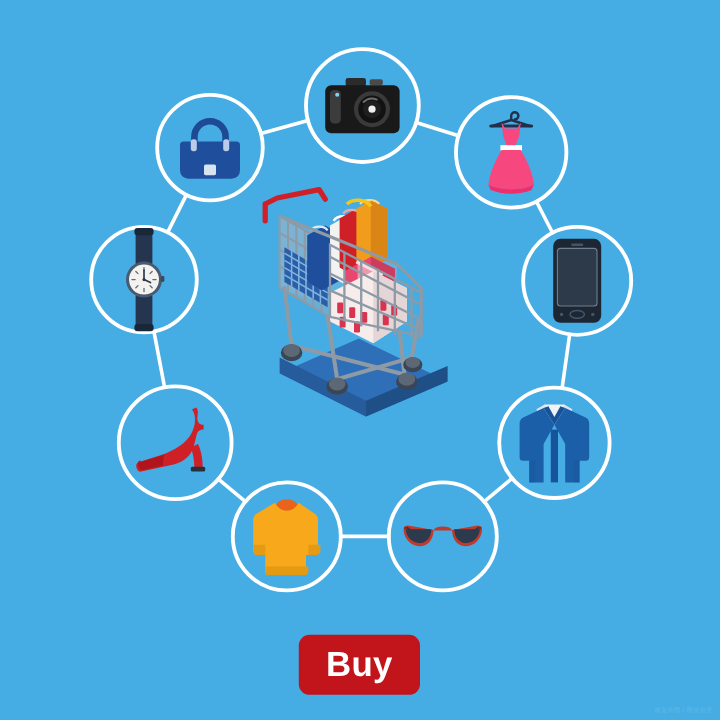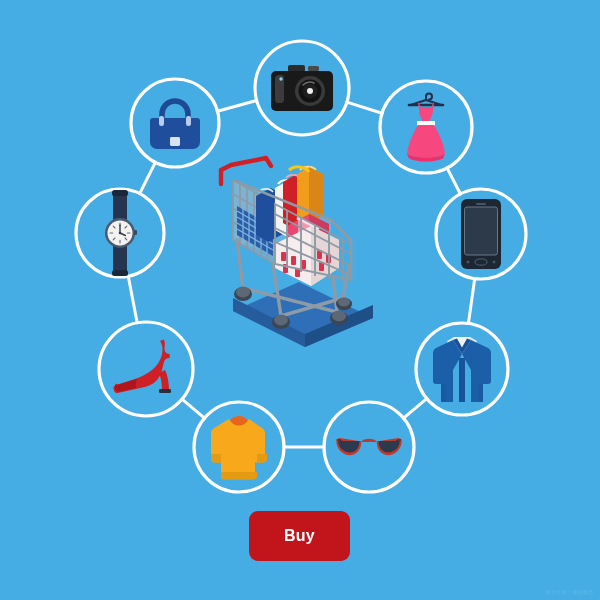--- a/index.html
+++ b/index.html
@@ -22,28 +22,28 @@
   }
   .node svg{display:block;overflow:visible;}
   #cart-wrap{
     position:absolute;
     left:213px;top:148px;
     width:175px;height:200px;
   }
   #cart-wrap svg{display:block;}
   #buy-button{
     position:absolute;
-    left:249px;top:511px;
+    left:249px;top:529px;
     width:101px;height:50px;
     background:#c2141b;
     border:none;
     border-radius:9px;
     color:#ffffff;
     font-family:"Liberation Sans", sans-serif;
-    font-size:16px;
+    font-size:29px;
     font-weight:bold;
     letter-spacing:.3px;
     cursor:pointer;
     padding:0;
     line-height:50px;
     text-align:center;
   }
   #watermark{
     position:absolute;
     right:6px;bottom:5px;

